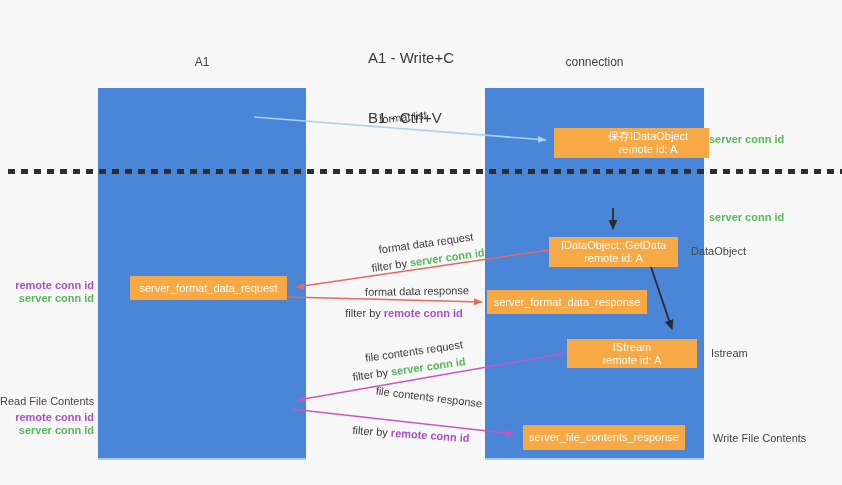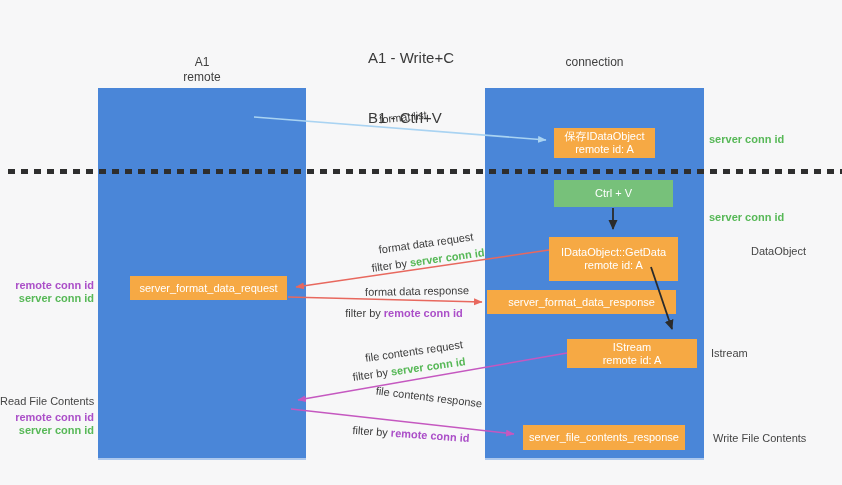--- a/index.html
+++ b/index.html
@@ -37,51 +37,47 @@
 
 <div class="canvas">
 
   <div class="title">
     <div>A1 - Write+C</div>
     <div>B1 - Ctrl+V</div>
   </div>
 
   <div class="ll-head" style="left:98px; top:55px; width:208px;">
     <div>A1</div>
-    <div>remote</div>
   </div>
   <div class="ll-head" style="left:485px; top:55px; width:219px;">
     <div>connection</div>
   </div>
 
   <div class="lifeline" style="left:98px; width:208px;"></div>
   <div class="lifeline" style="left:485px; width:219px;"></div>
 
   <div class="dotted"></div>
 
 
-  <div class="box orange" style="left:554px; top:128px; width:101px; height:30px;">
+  <div class="box orange" style="left:554px; top:128px; width:122px; height:30px;padding-left:33px;">
     <span>保存IDataObject</span>
     <span>remote id: A</span>
   </div>
 
-  <div class="box green" style="left:554px; top:180px; width:119px; height:27px;">
-    <span>Ctrl + V</span>
-  </div>
 
-  <div class="box orange" style="left:549px; top:237px; width:129px; height:44px;">
+  <div class="box orange" style="left:549px; top:237px; width:129px; height:30px;">
     <span>IDataObject::GetData</span>
     <span>remote id: A</span>
   </div>
 
   <div class="box orange" style="left:130px; top:276px; width:157px; height:24px;text-align:center;">
     <span>server_format_data_request</span>
   </div>
 
-  <div class="box orange" style="left:487px; top:290px; width:189px; height:24px;text-align:center;">
+  <div class="box orange" style="left:487px; top:290px; width:160px; height:24px;text-align:center;">
     <span>server_format_data_response</span>
   </div>
 
   <div class="box orange" style="left:567px; top:339px; width:130px; height:29px;">
     <span>IStream</span>
     <span>remote id: A</span>
   </div>
 
 
   <div class="box orange" style="left:523px; top:425px; width:162px; height:25px;">
@@ -113,21 +109,21 @@
 
   <div class="lbl center" style="left:374px; top:391px; width:110px; transform:rotate(7deg);">file contents response</div>
 
   <div class="lbl center" style="left:349px; top:428px; width:124px; transform:rotate(4deg);">
     <span>filter by</span>
     <span class="purple-id">remote conn id</span>
   </div>
 
   <div class="lbl green-id" style="left:709px; top:133px;">server conn id</div>
   <div class="lbl green-id" style="left:709px; top:211px;">server conn id</div>
-  <div class="lbl side-right" style="left:751px; top:245px;">DataObject</div>
+  <div class="lbl side-right" style="left:691px; top:245px;">DataObject</div>
   <div class="lbl side-right" style="left:711px; top:347px;">Istream</div>
   <div class="lbl side-right" style="left:713px; top:432px;">Write File Contents</div>
 
   <div class="lbl purple-id left-col" style="left:0px; top:279px; width:94px;">remote conn id</div>
   <div class="lbl green-id left-col" style="left:0px; top:292px; width:94px;">server conn id</div>
   <div class="lbl side-right left-col" style="left:0px; top:395px; width:94px;">Read File Contents</div>
   <div class="lbl purple-id left-col" style="left:0px; top:411px; width:94px;">remote conn id</div>
   <div class="lbl green-id left-col" style="left:0px; top:424px; width:94px;">server conn id</div>
 
   <svg class="overlay" width="842" height="485" viewBox="0 0 842 485">

